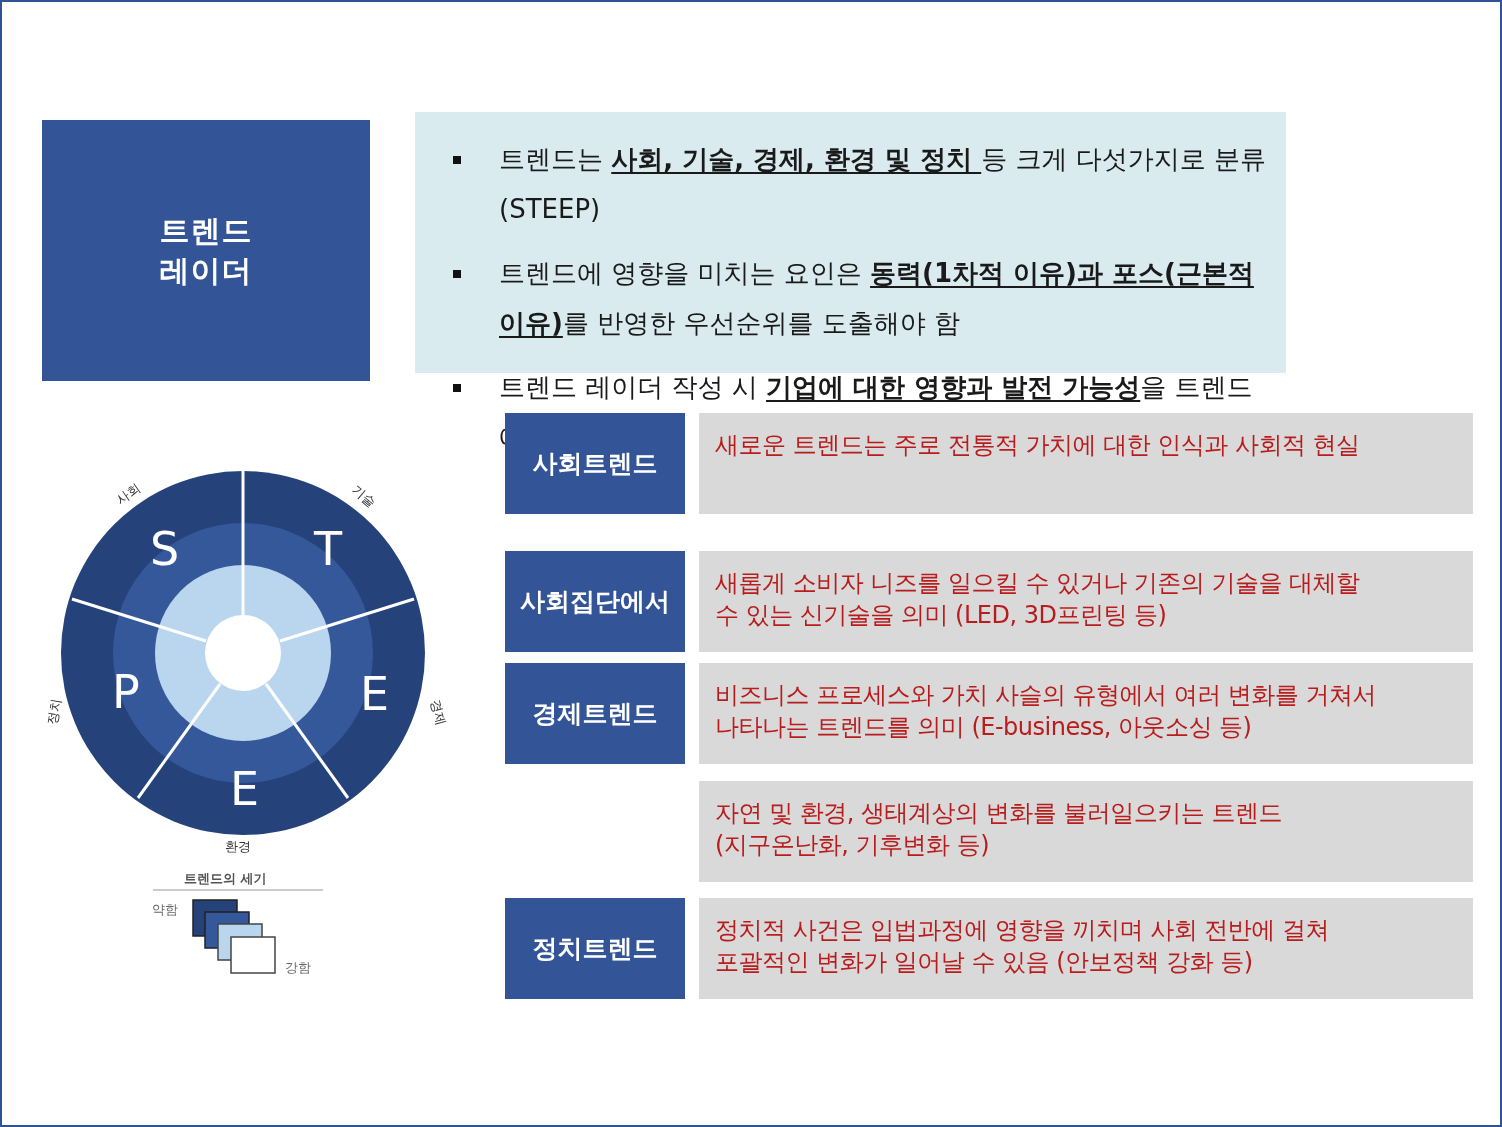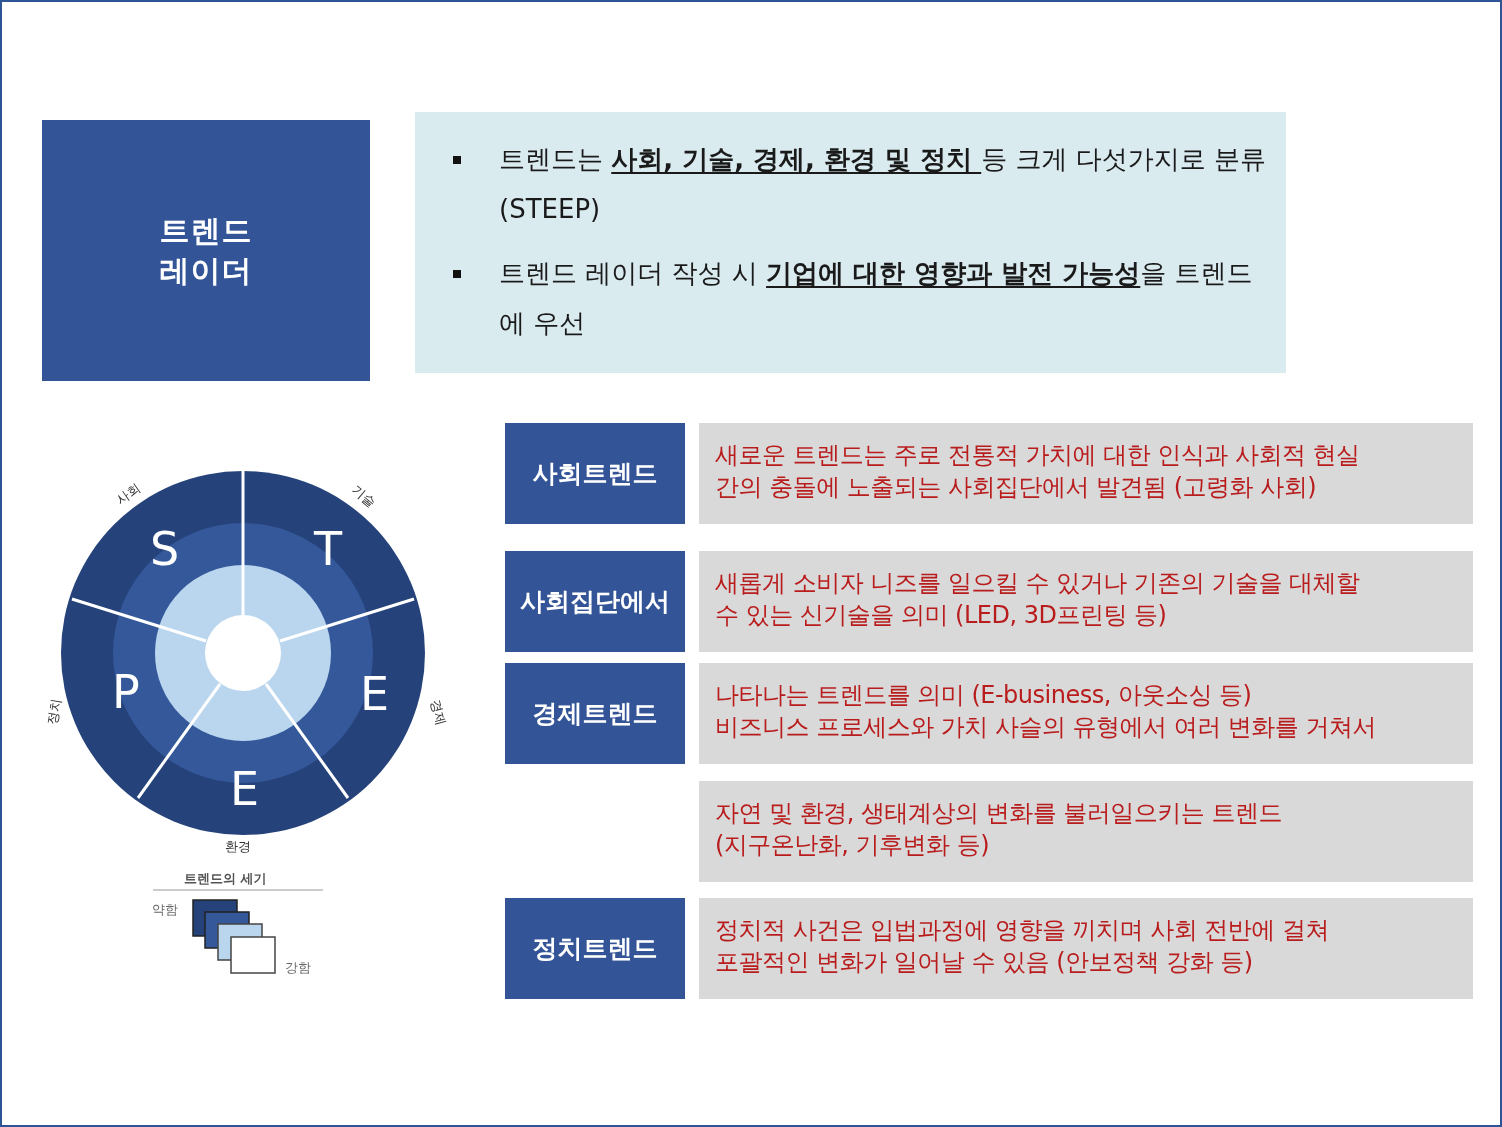--- a/index.html
+++ b/index.html
@@ -54,20 +54,24 @@
     <div>트렌드</div>
     <div>레이더</div>
   </div>
 </div>
 
 <div class="summary-box">
   <div class="bullet">
     <span class="sq"></span>
     <span>트렌드는 </span><b>사회, 기술, 경제, 환경 및 정치 </b><span>등 크게 다섯가지로 분류(STEEP)</span>
   </div>
+  <div class="bullet" style="margin-bottom:14px;">
+    <span class="sq"></span>
+    <span>트렌드에 영향을 미치는 요인은 </span><b>동력(1차적 이유)과 포스(근본적 이유)</b><span>를 반영한 우선순위를 도출해야 함</span>
+  </div>
   <div class="bullet">
     <span class="sq"></span>
     <span>트렌드 레이더 작성 시 </span><b>기업에 대한 영향과 발전 가능성</b><span>을 트렌드에 우선</span>
   </div>
 </div>
 
 <div class="diagram">
   <svg width="420" height="560" viewBox="0 0 420 560">
 
     <circle cx="203" cy="213" r="182" fill="#25427a"></circle>
@@ -103,39 +107,38 @@
     <line x1="113" y1="450" x2="283" y2="450" stroke="#bbb" stroke-width="1.5"></line>
     <text x="112" y="474" font-size="13" fill="#666">약함</text>
     <text x="245" y="532" font-size="13" fill="#666">강함</text>
     <rect x="153" y="460" width="44" height="36" fill="#25427a" stroke="#222" stroke-width="1.5"></rect>
     <rect x="165" y="472" width="44" height="36" fill="#34589a" stroke="#222" stroke-width="1.5"></rect>
     <rect x="178" y="484" width="44" height="36" fill="#b9d6ee" stroke="#444" stroke-width="1.5"></rect>
     <rect x="191" y="497" width="44" height="36" fill="#ffffff" stroke="#444" stroke-width="1.5"></rect>
   </svg>
 </div>
 
-<div class="trend-row" style="top:423px;border-radius:19px;">
+<div class="trend-row" style="top:413px;border-radius:19px;">
   <div class="trend-label">사회트렌드</div>
   <div class="trend-desc">
     <div>새로운 트렌드는 주로 전통적 가치에 대한 인식과 사회적 현실</div>
-    <div>간의 충돌에 노출되는 사회집단에서 발견됨 (고령화 사회)</div>
   </div>
 </div>
 <div class="trend-row" style="top:551px;">
   <div class="trend-label">사회집단에서</div>
   <div class="trend-desc">
     <div>새롭게 소비자 니즈를 일으킬 수 있거나 기존의 기술을 대체할</div>
     <div>수 있는 신기술을 의미 (LED, 3D프린팅 등)</div>
   </div>
 </div>
 <div class="trend-row" style="top:663px;">
   <div class="trend-label">경제트렌드</div>
   <div class="trend-desc">
+    <div>비즈니스 프로세스와 가치 사슬의 유형에서 여러 변화를 거쳐서</div>
     <div>나타나는 트렌드를 의미 (E-business, 아웃소싱 등)</div>
-    <div>비즈니스 프로세스와 가치 사슬의 유형에서 여러 변화를 거쳐서</div>
   </div>
 </div>
 <div class="trend-row" style="top:781px;">
   <div class="trend-desc">
     <div>자연 및 환경, 생태계상의 변화를 불러일으키는 트렌드</div>
     <div>(지구온난화, 기후변화 등)</div>
   </div>
 </div>
 <div class="trend-row" style="top:898px;">
   <div class="trend-label">정치트렌드</div>

